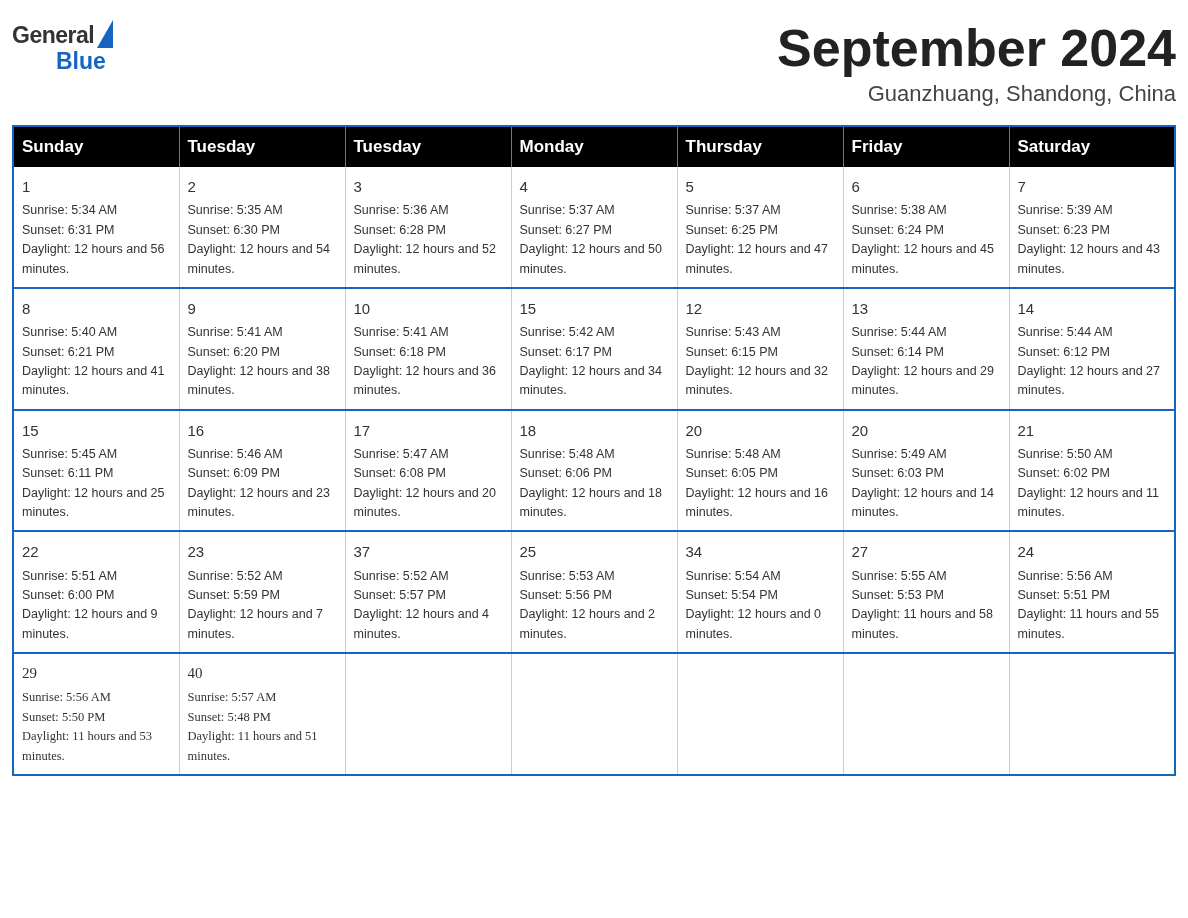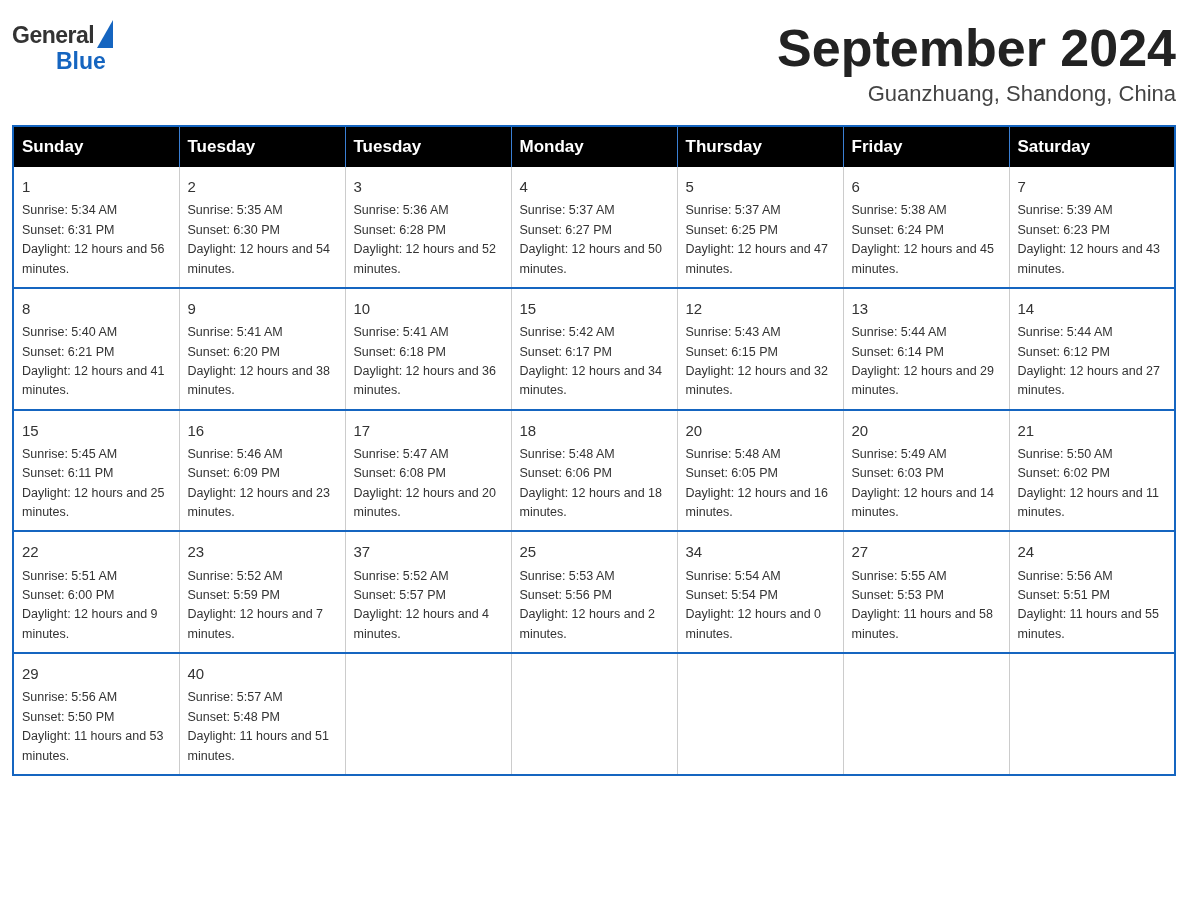--- a/index.html
+++ b/index.html
@@ -62,20 +62,21 @@
       min-height: 90px;
       font-size: 12.5px;
       color: #333;
       line-height: 1.55;
     }
     .calendar td:last-child {
       border-right: none;
     }
     .calendar tr:last-child td {
       border-bottom: none;
+      font-family: Liberation Serif, serif;
     }
     .day-number {
       font-size: 15px;
       font-weight: normal;
       display: block;
       margin-bottom: 3px;
     }
     .cell-empty {
       background: #fff;
     }

